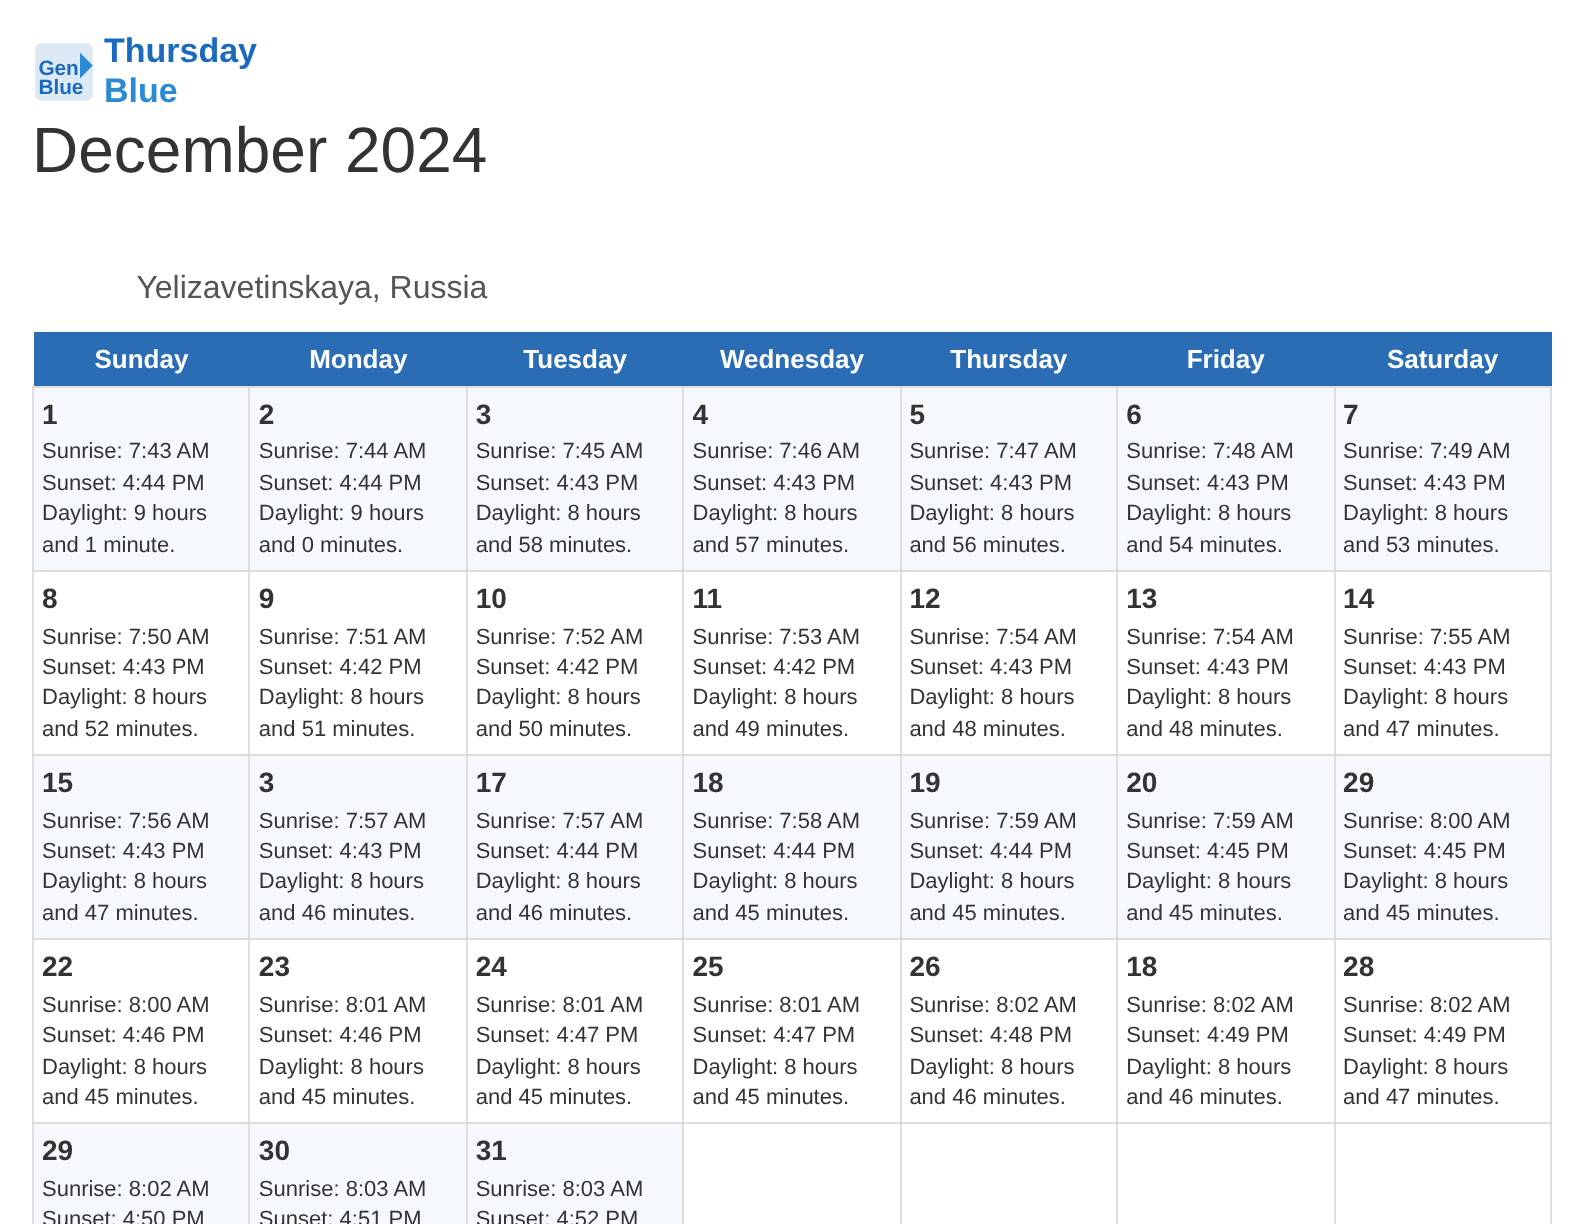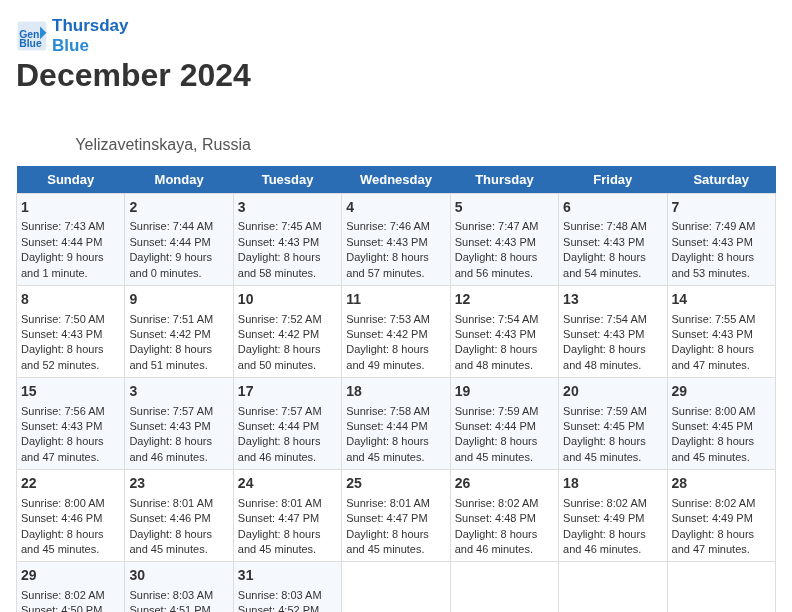--- a/index.html
+++ b/index.html
@@ -24,21 +24,21 @@
     .logo-icon {
       width: 32px;
       height: 32px;
       margin-right: 4px;
     }
     .title-block {
       text-align: right;
     }
     .month-title {
       font-size: 32px;
-      font-weight: bold;
+      font-weight: normal;
       color: #333;
       text-align: right;
     }
     .location-title {
       font-size: 16px;
       color: #555;
       margin-top: 42px;
     }
     table {
       width: 100%;

